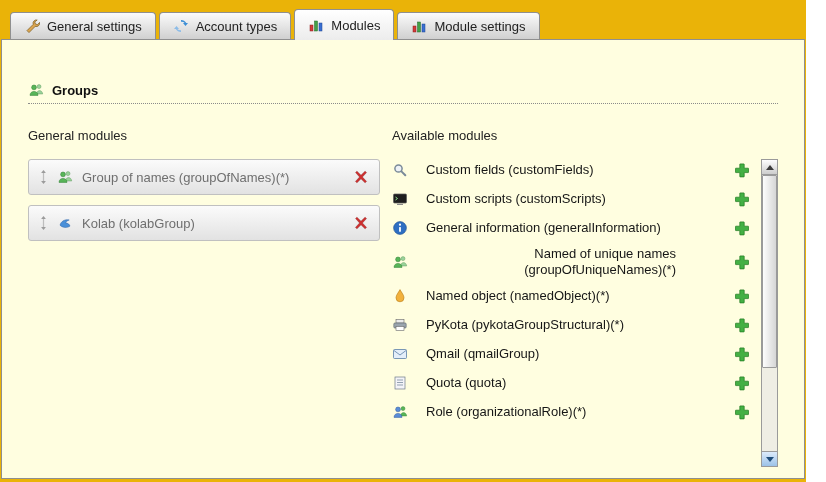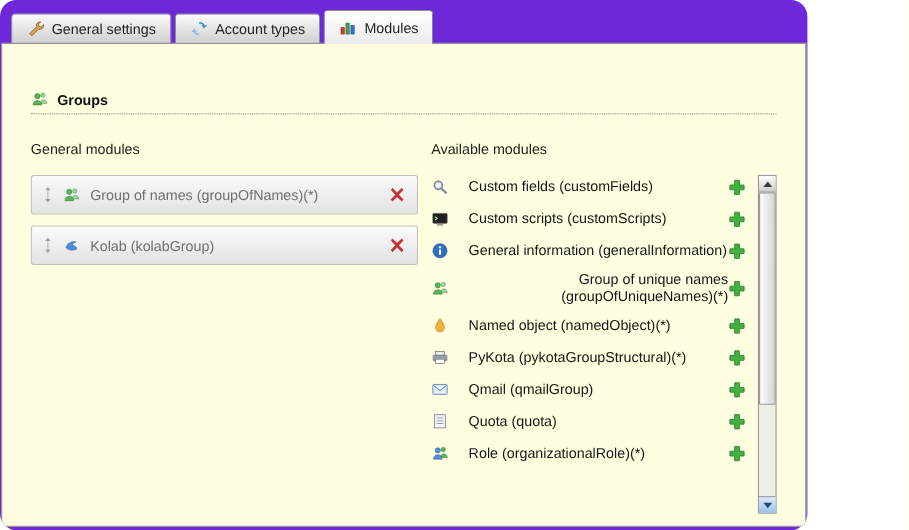--- a/index.html
+++ b/index.html
@@ -1,18 +1,18 @@
 <!DOCTYPE html>
 <html><head>
 <meta charset="utf-8">
 <style>
   * { margin:0; padding:0; box-sizing:border-box; }
   html,body { background:#ffffff; }
   body { font-family:"Liberation Sans", sans-serif; font-size:13px; color:#222; }
-  .page { width:734px; height:482px; background:#6d28d9; overflow:hidden; position:relative;border-radius:15px; }
+  .page { width:806px; height:482px; background:#eab308; overflow:hidden; position:relative; }
 
   
   .tabbar { display:flex; align-items:flex-end; gap:3px; padding:9px 0 0 10px; height:39px; position:relative; z-index:2; }
   .tab { display:flex; align-items:center; gap:7px; padding:0 13px; height:27px;
          border:1px solid #8f8f8f; border-bottom:none; border-radius:4px 4px 0 0;
          background:linear-gradient(#fbfbfb,#d0d0d0); color:#222; cursor:pointer; white-space:nowrap; }
   .tab.active { height:31px; background:linear-gradient(#ffffff,#ececec); margin-bottom:-1px; position:relative; z-index:3; }
   .ticon { width:16px; height:16px; display:inline-block; flex:0 0 16px; }
   .ticon svg, .micon svg, .hicon svg, .drag svg, .del svg, .add svg { width:100%; height:100%; display:block; }
 
@@ -82,20 +82,30 @@
     <div class="tab active">
       <span class="ticon">
           <svg viewBox="0 0 16 16">
             <rect x="2" y="8" width="3" height="6" fill="#d23a3a" stroke="#8d1f1f" stroke-width=".5"></rect>
             <rect x="6.5" y="4" width="3" height="10" fill="#43a047" stroke="#23662a" stroke-width=".5"></rect>
             <rect x="11" y="6" width="3" height="8" fill="#3a6fd2" stroke="#1f4590" stroke-width=".5"></rect>
           </svg>
         </span>
       <span>Modules</span>
     </div>
+    <div class="tab">
+      <span class="ticon">
+          <svg viewBox="0 0 16 16">
+            <rect x="2" y="8" width="3" height="6" fill="#d23a3a" stroke="#8d1f1f" stroke-width=".5"></rect>
+            <rect x="6.5" y="4" width="3" height="10" fill="#43a047" stroke="#23662a" stroke-width=".5"></rect>
+            <rect x="11" y="6" width="3" height="8" fill="#3a6fd2" stroke="#1f4590" stroke-width=".5"></rect>
+          </svg>
+        </span>
+      <span>Module settings</span>
+    </div>
   </div>
 
   <div class="panel">
 
     <div class="section-header">
       <span class="hicon">
           <svg viewBox="0 0 16 16">
             <circle cx="11" cy="4.6" r="2" fill="#9ad29a" stroke="#4f8f4f" stroke-width=".4"></circle>
             <path d="M8.4 12c.3-2.2 1.6-3.4 3.2-3.4 1.5 0 2.9 1.2 3.1 3.4z" fill="#9ad29a" stroke="#4f8f4f" stroke-width=".4"></path>
             <circle cx="6" cy="5.4" r="2.4" fill="#58b558" stroke="#2e7d32" stroke-width=".5"></circle>
@@ -213,21 +223,21 @@
 
               <div class="avail-row">
                 <span class="micon">
                   <svg viewBox="0 0 16 16">
                     <circle cx="11" cy="4.6" r="2" fill="#9ad29a" stroke="#4f8f4f" stroke-width=".4"></circle>
                     <path d="M8.4 12c.3-2.2 1.6-3.4 3.2-3.4 1.5 0 2.9 1.2 3.1 3.4z" fill="#9ad29a" stroke="#4f8f4f" stroke-width=".4"></path>
                     <circle cx="6" cy="5.4" r="2.4" fill="#58b558" stroke="#2e7d32" stroke-width=".5"></circle>
                     <path d="M2 13.4c0-2.5 1.8-4 4-4s4 1.5 4 4z" fill="#58b558" stroke="#2e7d32" stroke-width=".5"></path>
                   </svg>
                 </span>
-                <span class="avail-label">Group of unique names (groupOfUniqueNames)(*)</span>
+                <span class="avail-label">Named of unique names (groupOfUniqueNames)(*)</span>
                 <span class="add">
                   <svg viewBox="0 0 16 16">
                     <path d="M6.2 1.9h3.6c.3 0 .4.1.4.4v3.9h3.9c.3 0 .4.1.4.4v3.6c0 .3-.1.4-.4.4h-3.9v3.9c0 .3-.1.4-.4.4H6.2c-.3 0-.4-.1-.4-.4v-3.9H1.9c-.3 0-.4-.1-.4-.4V6.6c0-.3.1-.4.4-.4h3.9V2.3c0-.3.1-.4.4-.4z" fill="#44b044" stroke="#1f7a1f" stroke-width=".7"></path>
                   </svg>
                 </span>
               </div>
 
               <div class="avail-row">
                 <span class="micon">
                   <svg viewBox="0 0 16 16">

